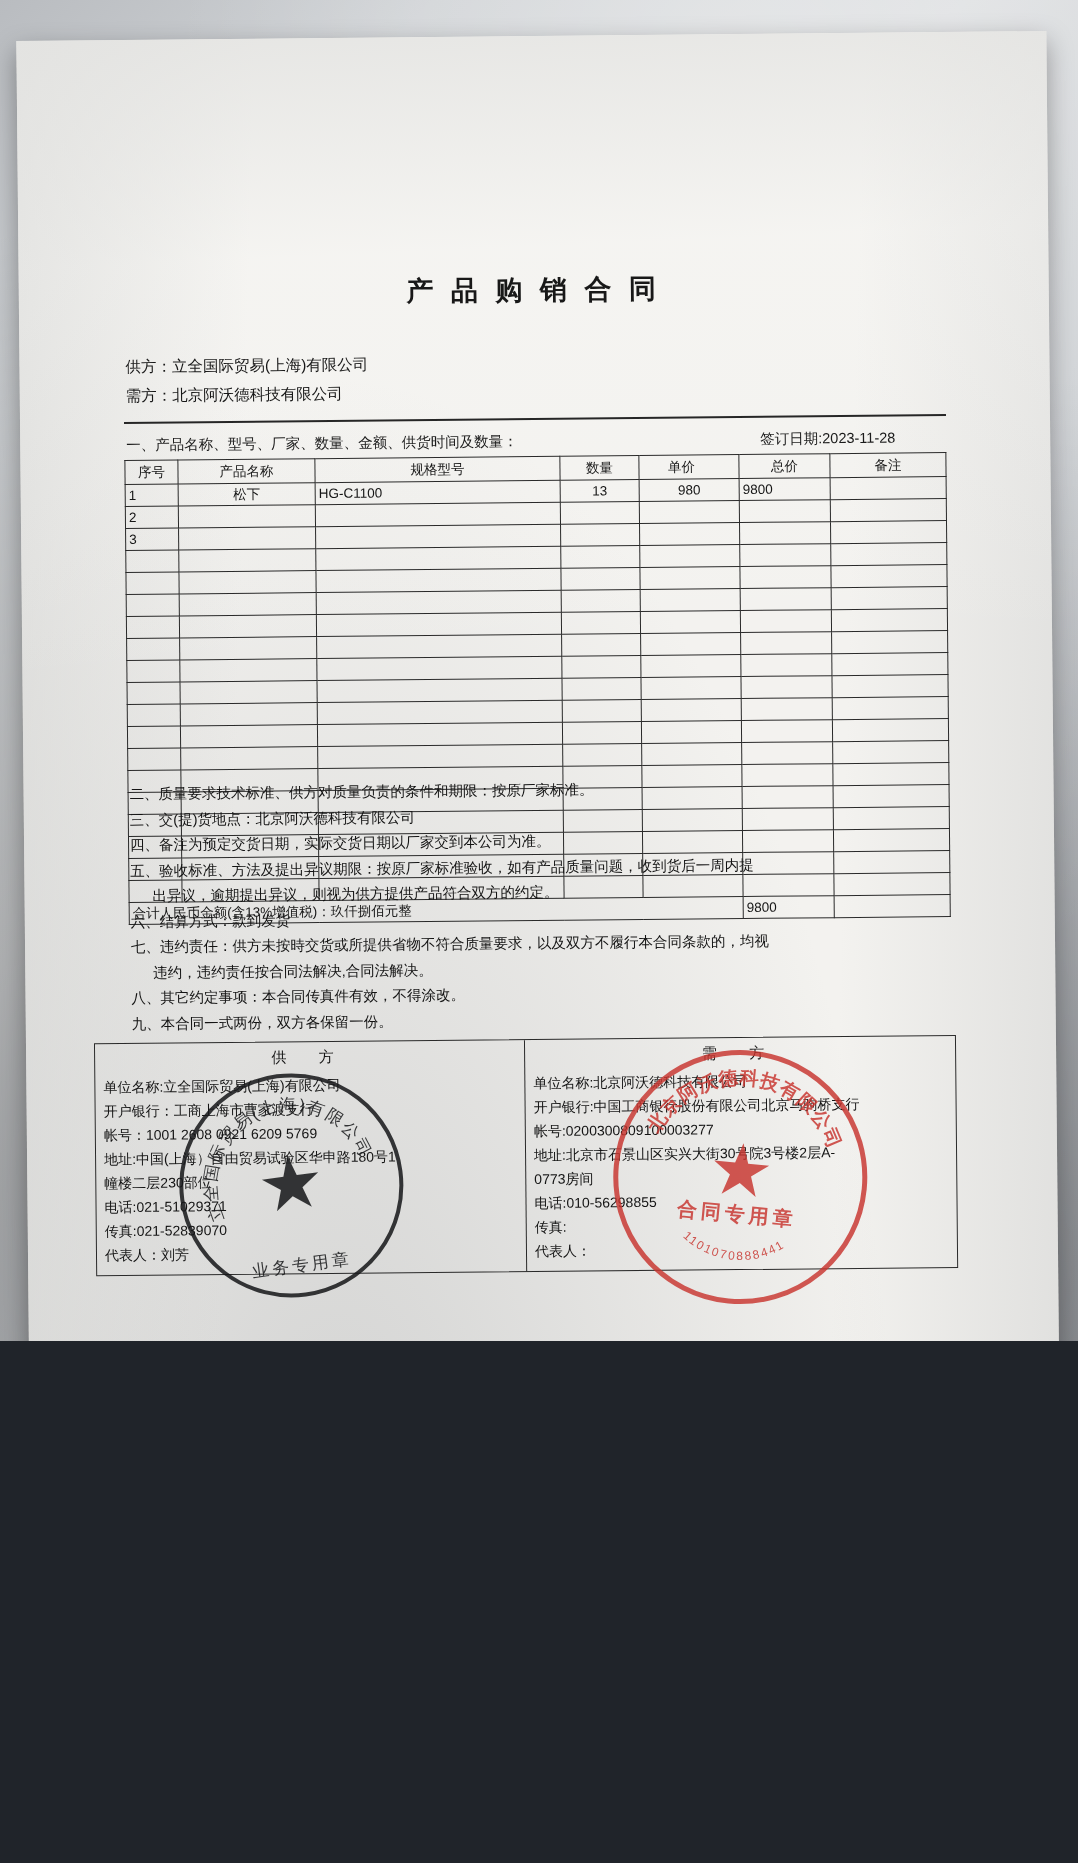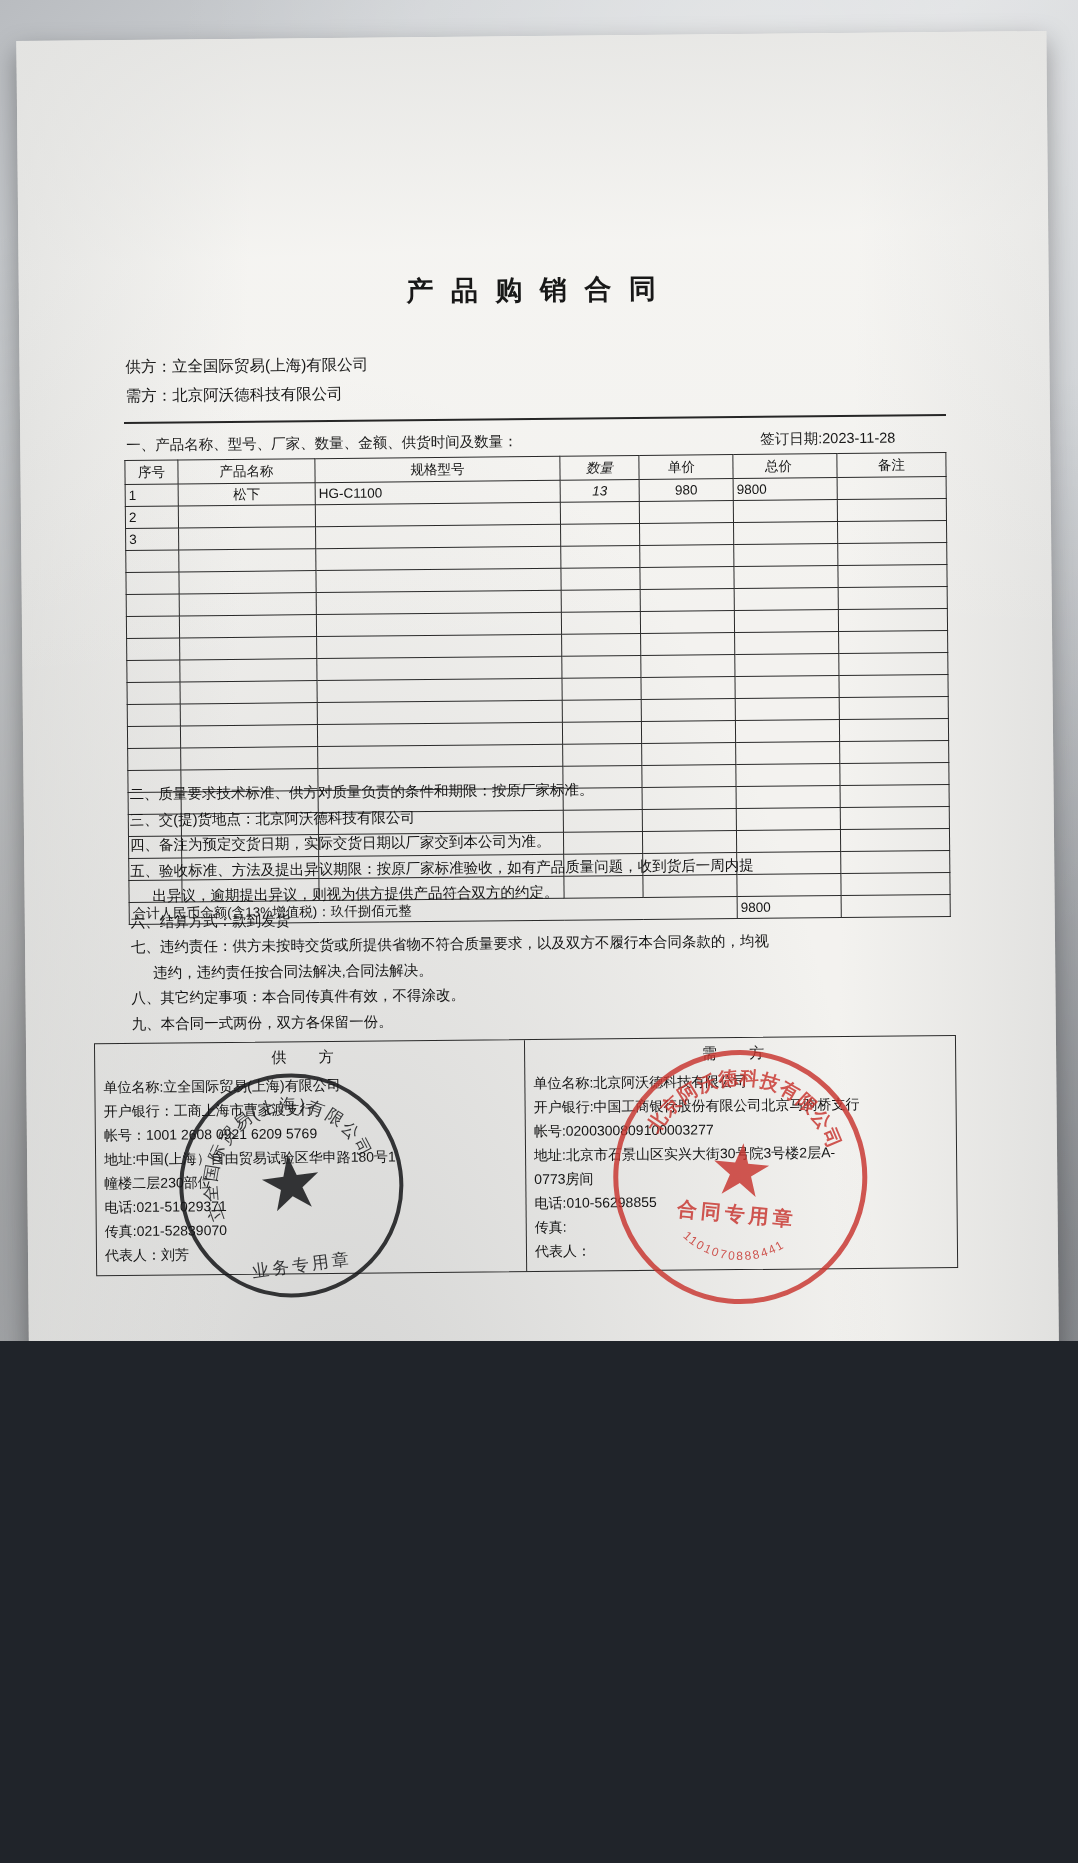--- a/index.html
+++ b/index.html
@@ -113,21 +113,21 @@
     height: 21px;
     padding: 0 3px;
     font-weight: normal;
     color: #161616;
     line-height: 21px;
   }
   table.goods thead td { text-align: center; height: 23px; line-height: 23px; }
   .c-seq   { width: 46px;  text-align: center; border-radius: 6px; }
   .c-name  { width: 130px; text-align: center; }
   .c-spec  { width: 238px; }
-  .c-qty   { width: 72px;  text-align: center; font-style: italic; }
+  .c-qty   { width: 72px;  text-align: center; }
   .c-price { width: 78px;  text-align: center; padding-right: 12px; }
   .c-total { width: 84px;  padding-right: 12px; }
   .c-note  { }
   .spec-pad { padding-left: 18px; }
   .seq-left { text-align: left; padding-left: 6px; }
 
   .sum-row td { height: 23px; line-height: 23px; }
   .sum-label { text-align: left; padding-left: 6px; }
 
   
@@ -269,22 +269,22 @@
       <div class="sec1-label">一、产品名称、型号、厂家、数量、金额、供货时间及数量：</div>
       <div class="sign-date">签订日期:2023-11-28</div>
 
       <table class="goods">
         <thead>
           <tr>
             <td class="c-seq">序号</td>
             <td class="c-name">产品名称</td>
             <td class="c-spec">规格型号</td>
             <td class="c-qty">数量</td>
-            <td class="c-price" style="text-align:center;padding-right:12px">单价</td>
-            <td class="c-total" style="text-align:center;padding-right:16px">总价</td>
+            <td class="c-price" style="text-align:center;padding-right:18px">单价</td>
+            <td class="c-total" style="text-align:center;padding-right:3px">总价</td>
             <td class="c-note" style="text-align:center">备注</td>
           </tr>
         </thead>
         <tbody id="goods-body">
             <tr>
               <td class="c-seq seq-left">1</td>
               <td class="c-name">松下</td>
               <td class="c-spec spec-pad">HG-C1100</td>
               <td class="c-qty">13</td>
               <td class="c-price">980</td>

